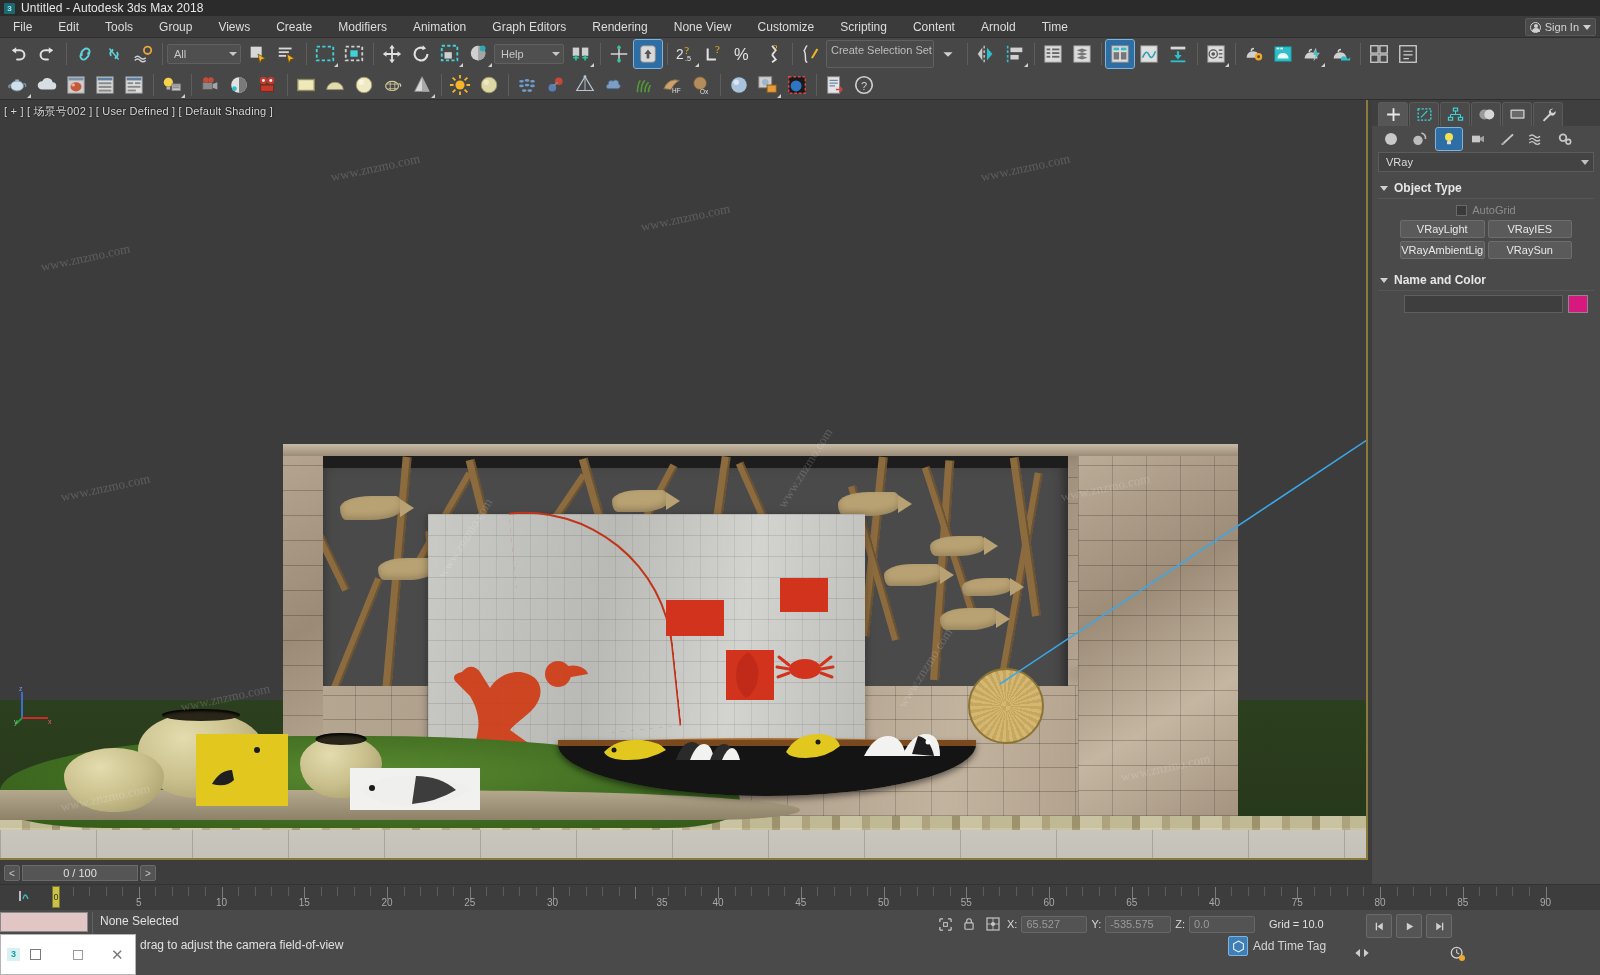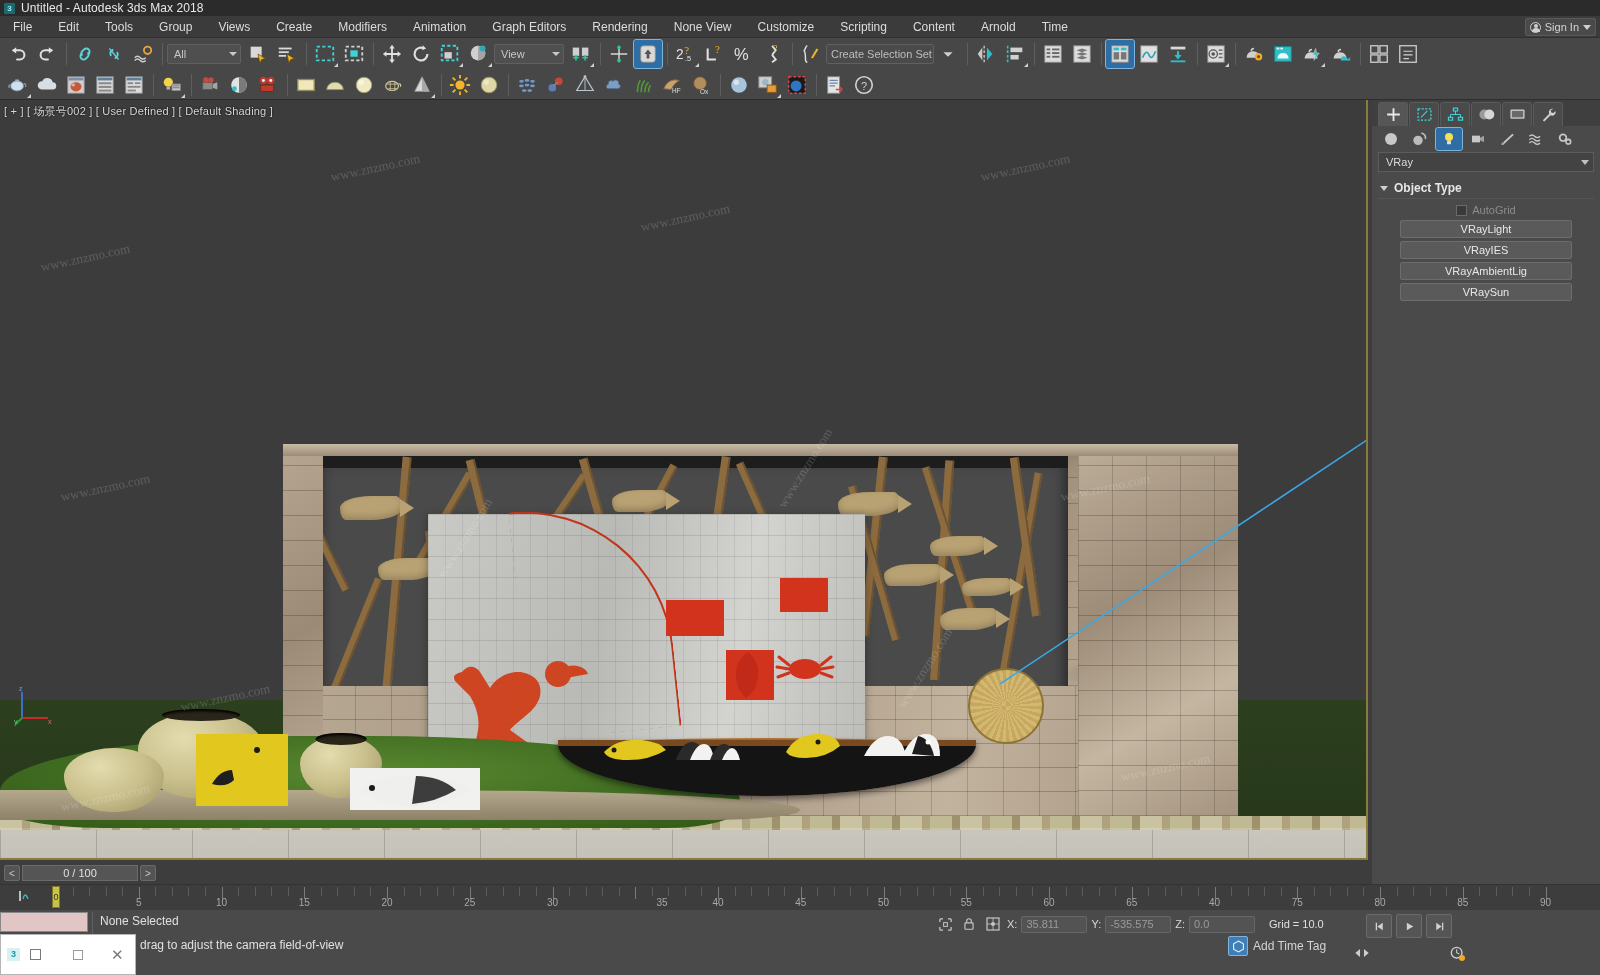--- a/index.html
+++ b/index.html
@@ -63,21 +63,21 @@
   }
   .sep { width: 1px; height: 22px; background: #5e5e5e; margin: 0 4px; flex: 0 0 auto; }
   .combo {
     height: 20px; background: #4f4f4f; border: 1px solid #606060; border-radius: 2px;
     display: flex; align-items: center; justify-content: space-between;
     padding: 0 3px 0 6px; font-size: 11px; color: #c8c8c8; margin-right: 3px; flex: 0 0 auto;
   }
   .combo .cv { white-space: nowrap; overflow: hidden; }
   .combo .arw { width:0;height:0;border-left:4px solid transparent;border-right:4px solid transparent;border-top:4px solid #c8c8c8;margin-left:6px;}
   .selset {
-    height: 20px; width: 108px; background: #4a4a4a; border: 1px solid #606060; border-radius: 2px;
+    height: 28px; width: 108px; background: #4a4a4a; border: 1px solid #606060; border-radius: 2px;
     font-size: 11px; color: #bdbdbd; padding: 0 4px; line-height: 18px; overflow: hidden; white-space: nowrap; flex: 0 0 auto;
   }
 
   
   .ico { width: 22px; height: 22px; display:block; }
 
   
   .viewport {
     position: absolute; left: 0; top: 100px; width: 1368px; height: 760px;
     background: #3b3b3b; overflow: hidden; border-right: 2px solid #8a7b3a; border-bottom: 2px solid #8a7b3a;
@@ -259,21 +259,21 @@
   .rollout { margin:6px 6px 0 6px; }
   .rollout-head {
     display:flex; align-items:center; gap:6px; font-size:12px; font-weight:bold; color:#e6e6e6;
     padding:3px 2px; border-bottom:1px solid #565656;
   }
   .tri { width:0;height:0;border-left:4px solid transparent;border-right:4px solid transparent;border-top:5px solid #cfcfcf; }
   .rollout-body { padding:5px 2px; }
   .chk-row { display:flex; align-items:center; gap:5px; justify-content:center; margin-bottom:4px; }
   .chkbox { width:11px; height:11px; background:#3a3a3a; border:1px solid #6a6a6a; }
   .chk-label { font-size:11px; color:#8c8c8c; }
-  .btn-grid { display:grid; grid-template-columns: 1fr; gap:3px; padding: 0 20px; }
+  .btn-grid { display:grid; grid-template-columns: 1fr 1fr; gap:3px; padding: 0 20px; }
   .objbtn {
     height:18px; background:#5a5a5a; border:1px solid #6d6d6d; border-radius:2px;
     font-size:11px; color:#e8e8e8; display:flex; align-items:center; justify-content:center;
     overflow:hidden; white-space:nowrap;
   }
   .nc-row { display:flex; align-items:center; gap:5px; padding:4px 6px 0 26px; }
   .nc-field { flex:1; height:18px; background:#3e3e3e; border:1px solid #5f5f5f; }
   .nc-swatch { width:20px; height:18px; background:#d6187f; border:1px solid #8a8a8a; }
 
   
@@ -452,21 +452,21 @@
           </svg>
       </div>
       <div class="tbtn flyout">
         <svg class="ico" viewBox="0 0 24 24">
             <circle cx="11" cy="11" r="8" fill="#d0d0d0"></circle>
             <path d="M11 3a8 8 0 0 1 0 16z" fill="#a5a5a5"></path>
             <circle cx="16" cy="6" r="3.2" fill="#2fa9b4"></circle>
           </svg>
       </div>
       <div class="combo" style="width:70px">
-        <span class="cv">View</span>
+        <span class="cv">Help</span>
         <span class="arw"></span>
       </div>
       <div class="tbtn flyout">
         <svg class="ico" viewBox="0 0 24 24">
             <rect x="3" y="5" width="7" height="9" fill="#cfcfcf"></rect>
             <rect x="13" y="5" width="7" height="9" fill="#cfcfcf"></rect>
             <path d="M6.5 13v6M3.5 16h6" stroke="#2fc5a0" stroke-width="1.8"></path>
             <path d="M16.5 13v6M13.5 16h6" stroke="#2fc5a0" stroke-width="1.8"></path>
           </svg>
       </div>
@@ -1112,20 +1112,30 @@
         </div>
         <div class="btn-grid">
           <div class="objbtn">VRayLight</div>
           <div class="objbtn">VRayIES</div>
           <div class="objbtn">VRayAmbientLig</div>
           <div class="objbtn">VRaySun</div>
         </div>
       </div>
     </div>
 
+    <div class="rollout">
+      <div class="rollout-head">
+        <span class="tri"></span>
+        <span>Name and Color</span>
+      </div>
+      <div class="nc-row">
+        <div class="nc-field"></div>
+        <div class="nc-swatch"></div>
+      </div>
+    </div>
   </div>
 
   <div class="timeslider-row">
     <div class="ts-arrow">&lt;</div>
     <div class="ts-track">0 / 100</div>
     <div class="ts-arrow">&gt;</div>
   </div>
 
   <div class="trackbar">
     <div class="tb-left-icons">
@@ -1268,21 +1278,21 @@
           </svg>
       </div>
       <div style="width:20px;height:20px;display:flex;align-items:center;justify-content:center">
         <svg width="16" height="16" viewBox="0 0 24 24">
             <rect x="3" y="3" width="18" height="18" fill="none" stroke="#c6c6c6" stroke-width="1.8"></rect>
             <path d="M12 3v18M3 12h18" stroke="#c6c6c6" stroke-width="1.2"></path>
             <circle cx="12" cy="12" r="3" fill="#c6c6c6"></circle>
           </svg>
       </div>
       <span class="coord-lbl">X:</span>
-      <div class="coord-field">35.811</div>
+      <div class="coord-field">65.527</div>
       <span class="coord-lbl">Y:</span>
       <div class="coord-field">-535.575</div>
       <span class="coord-lbl">Z:</span>
       <div class="coord-field">0.0</div>
       <span class="grid-lbl">Grid = 10.0</span>
     </div>
 
     <div class="addtime">
       <div class="bx">
         <svg width="13" height="13" viewBox="0 0 24 24">

